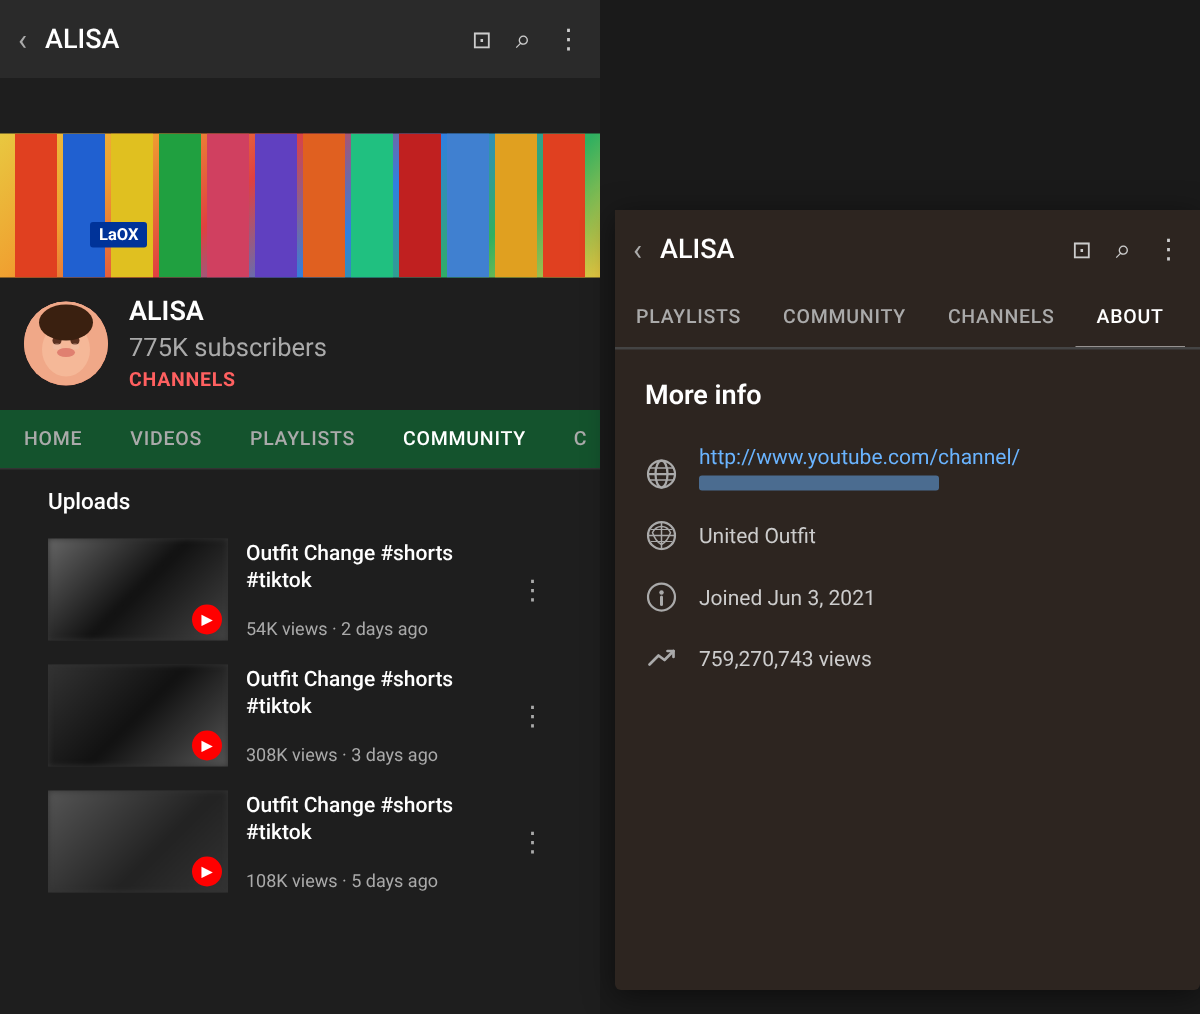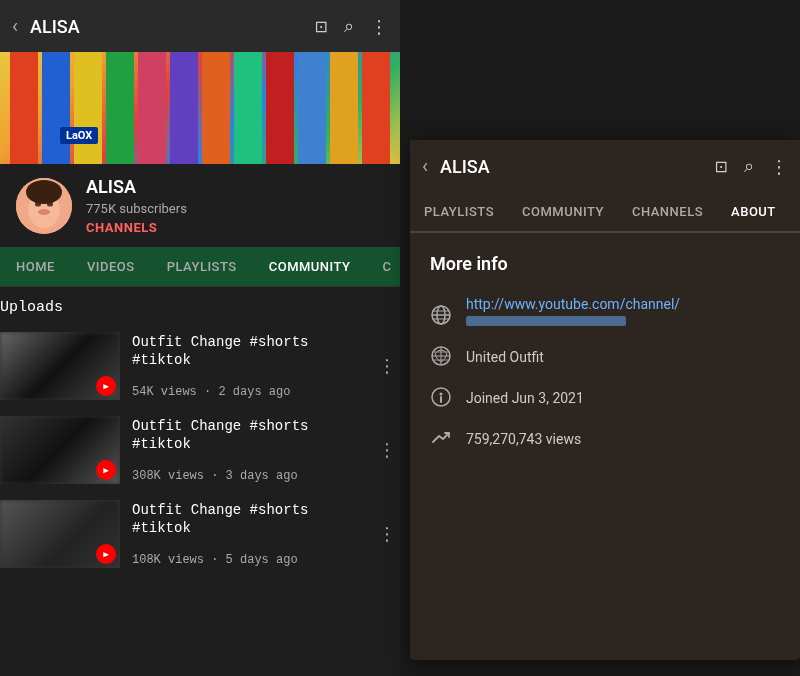--- a/index.html
+++ b/index.html
@@ -49,24 +49,25 @@
     .left-header .header-icons {
       display: flex;
       gap: 16px;
       align-items: center;
       color: #ccc;
       font-size: 18px;
     }
 
     .banner-img {
       width: 100%;
-      height: 112px;
+      height: 96px;
       background: linear-gradient(135deg, #e8c840 0%, #f0a030 20%, #e04040 40%, #3080e0 60%, #30b060 80%, #e8c840 100%);
       position: relative;
       overflow: hidden;
+      margin-top: 37px;
     }
 
     .banner-text-blocks {
       position: absolute;
       inset: 0;
       display: flex;
       align-items: center;
       justify-content: center;
       gap: 4px;
       overflow: hidden;
@@ -129,21 +130,21 @@
     }
 
     .channel-name {
       color: #fff;
       font-size: 18px;
       font-weight: 600;
     }
 
     .subscriber-count {
       color: #aaa;
-      font-size: 13px;
+      font-size: 17px;
     }
 
     .subscribe-btn {
       color: #ff6060;
       font-size: 13px;
       font-weight: 700;
       letter-spacing: 0.5px;
       cursor: pointer;
     }
 
@@ -162,22 +163,21 @@
       white-space: nowrap;
       cursor: pointer;
       letter-spacing: 0.5px;
     }
 
     .nav-tab.active {
       color: #fff;
     }
 
     .uploads-section {
-      padding: 12px 0 8px;
-      font-family: Liberation Mono, monospace;
+      padding: 12px 32px 8px;
     }
 
     .uploads-label {
       color: #fff;
       font-size: 15px;
       font-weight: 500;
       margin-bottom: 8px;
     }
 
     .video-list {

